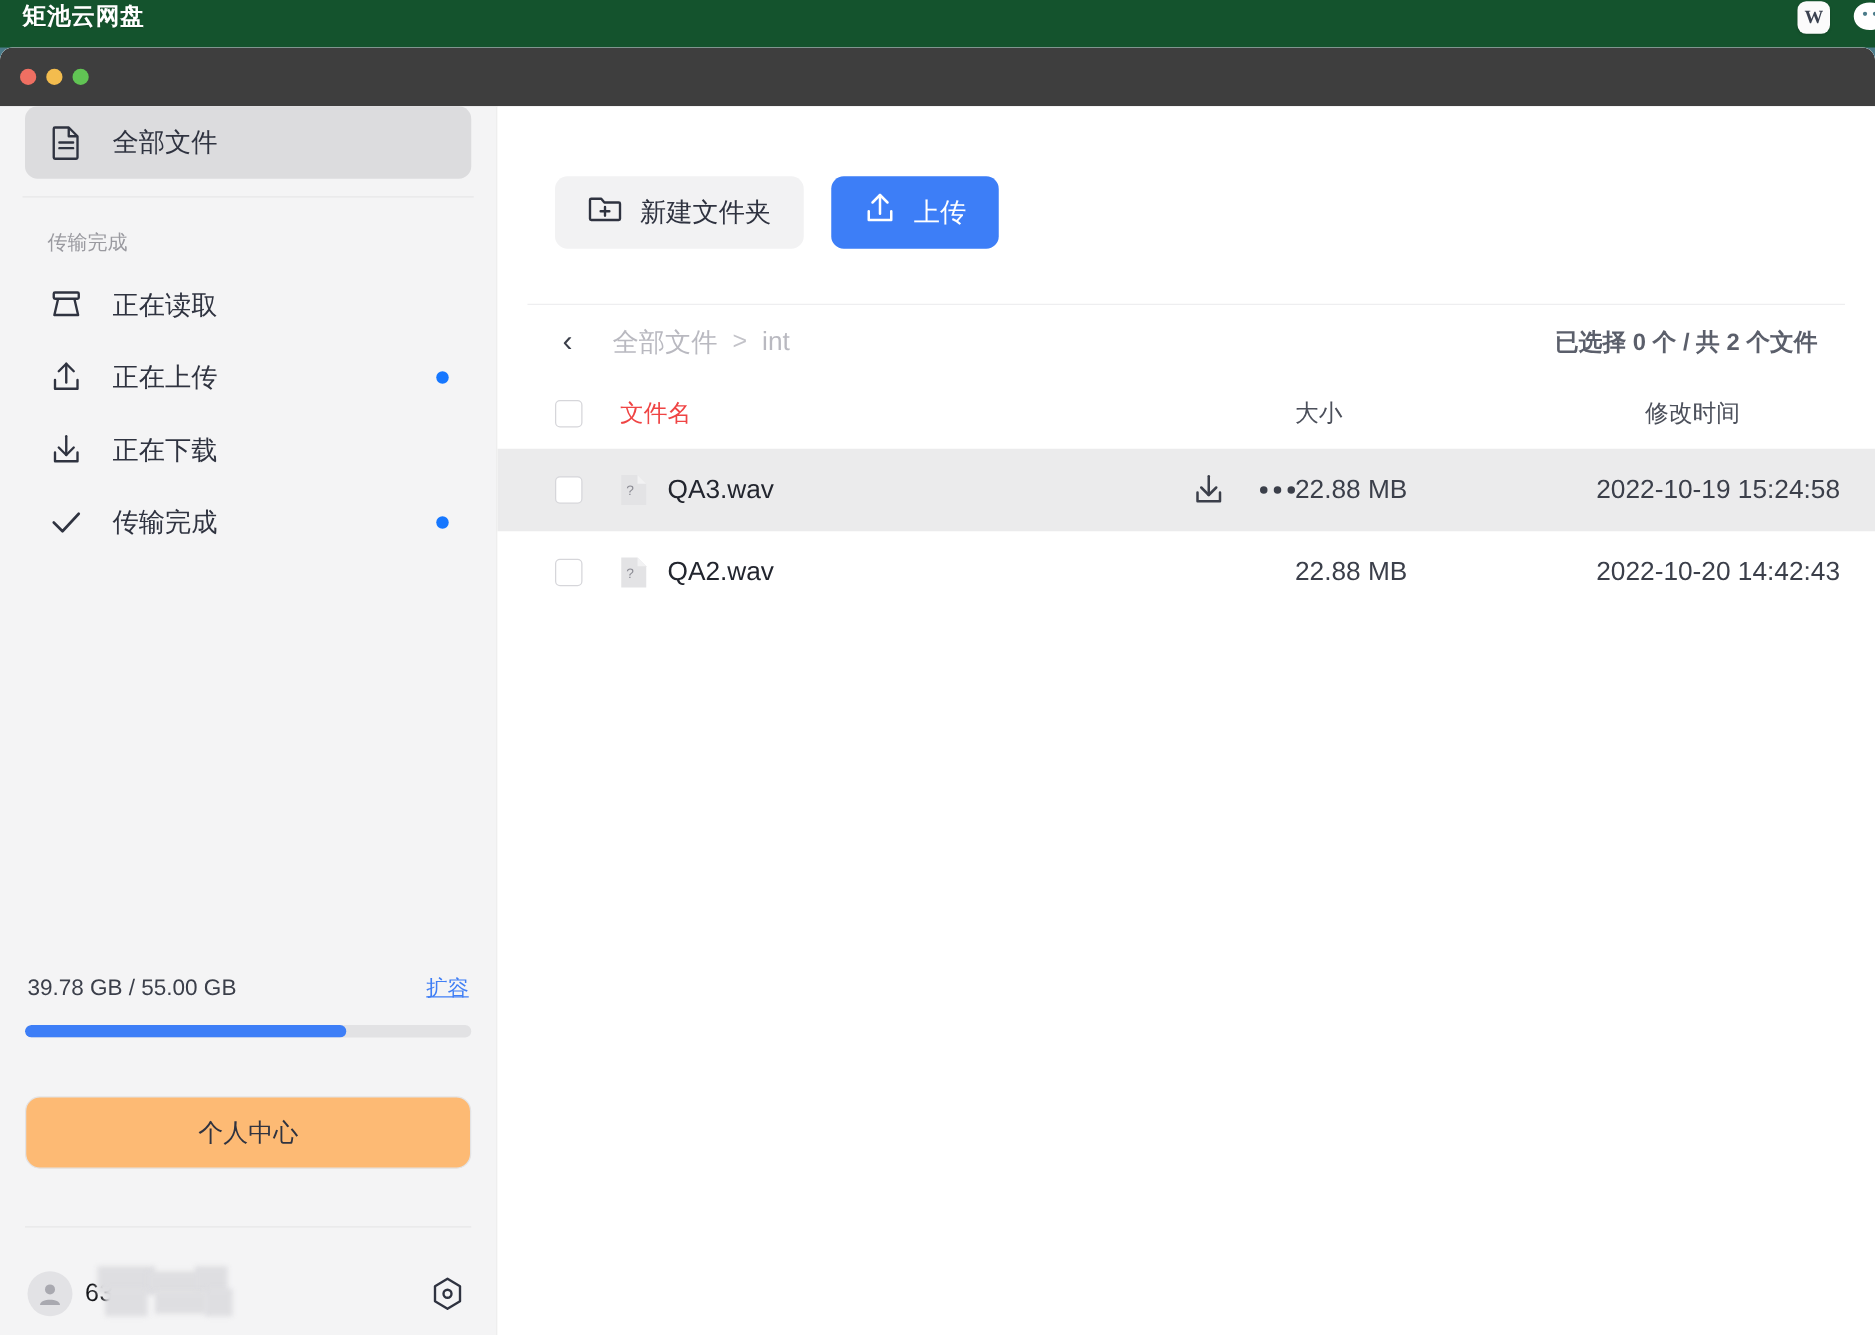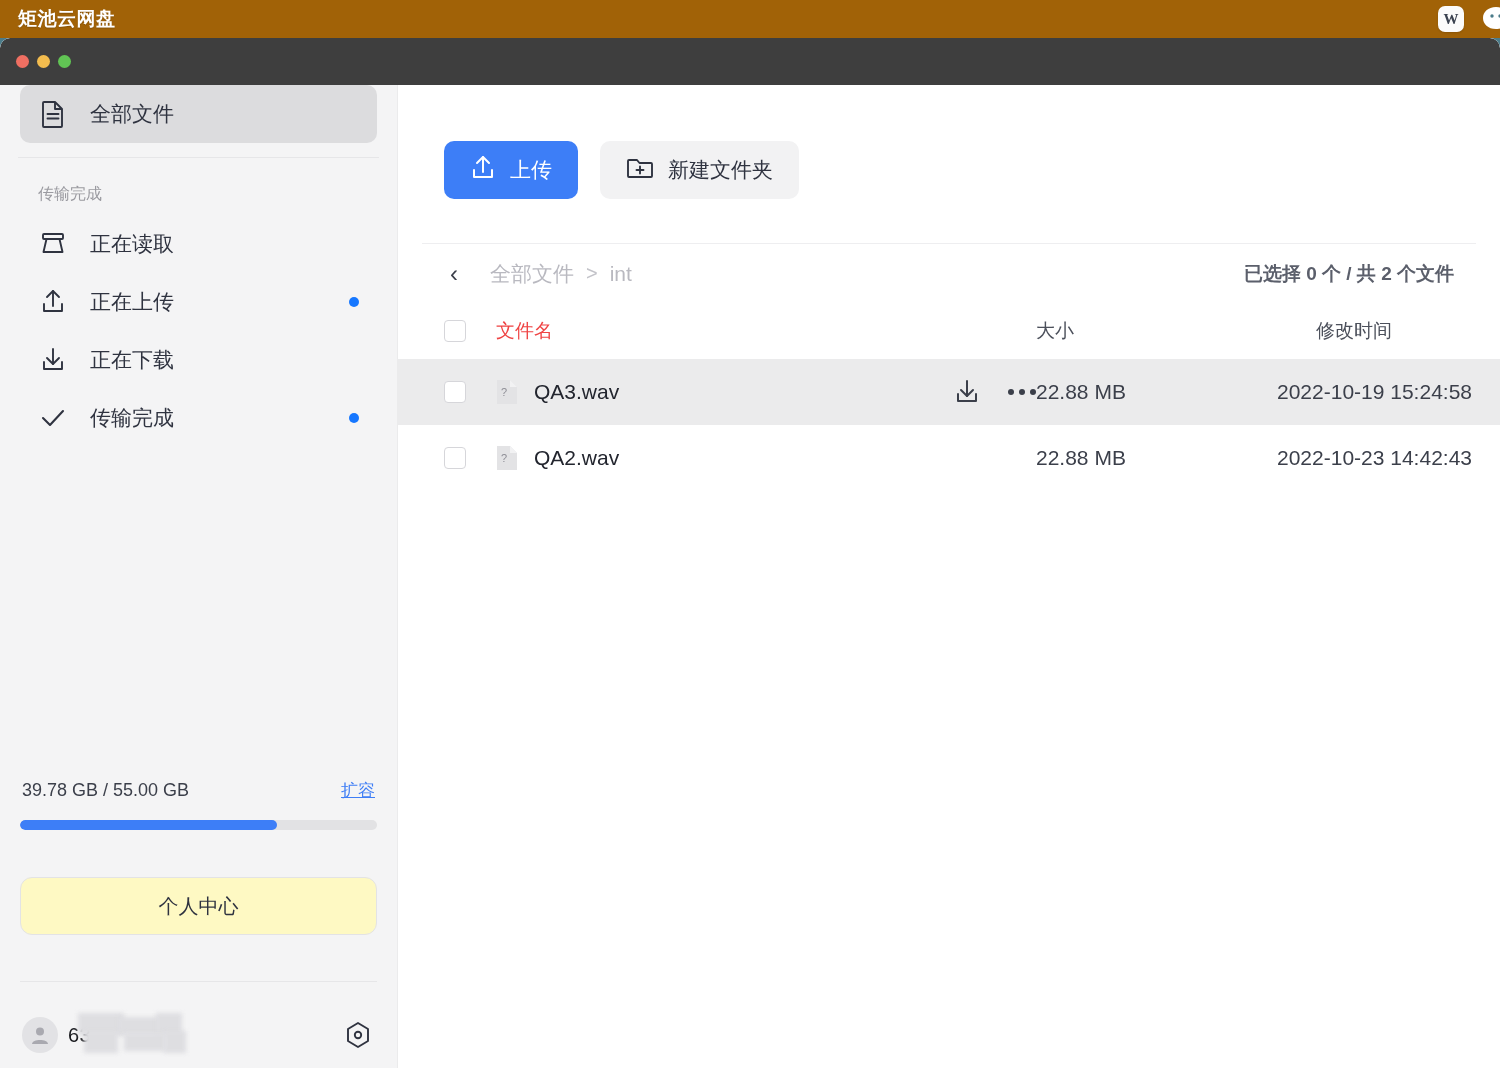--- a/index.html
+++ b/index.html
@@ -6,22 +6,22 @@
   html, body {
     width: 1500px; height: 1068px;
     font-family: "Liberation Sans", "DejaVu Sans", sans-serif;
     overflow: hidden;
   }
   body { background: #4a7b89; }
 
   
   .menubar {
     position: absolute; left: 0; top: 0; width: 1500px; height: 38px;
-    background: #a16207;
-    display: flex; align-items: center;
+    background: #14532d;
+    display: flex; align-items: flex-start;
   }
   .menubar-title {
     color: #ffffff; font-size: 19px; font-weight: bold;
     margin-left: 18px; letter-spacing: 0.5px;
     text-shadow: 0 1px 1px rgba(0,0,0,.18);
   }
   .menubar-right { margin-left: auto; display: flex; align-items: center; gap: 18px; padding-right: 0px; }
   .wps-icon {
     width: 26px; height: 26px; border-radius: 7px; background: #fbfbfb;
     display: flex; align-items: center; justify-content: center;
@@ -74,21 +74,21 @@
   .divider { height: 1px; background: #e6e6e8; margin: 14px 18px 0 18px; }
 
   .storage { margin-top: auto; padding: 0 20px; text-align: right; }
   .storage-row { display: flex; align-items: baseline; justify-content: space-between; padding: 0 2px; }
   .storage-text { font-size: 18px; color: #3b3f4a; }
   .storage-link { font-size: 17px; color: #3f7ef5; text-decoration: underline; cursor: pointer; }
   .bar-track { height: 10px; border-radius: 5px; background: #e2e2e4; margin-top: 18px; overflow: hidden; }
   .bar-fill { height: 100%; border-radius: 5px; background: #3d7ef7; }
   .center-btn {
     margin: 47px 0 0 0; height: 58px; border-radius: 12px;
-    border: 1px solid #e3e3e5; background: #fef9c3;
+    border: 1px solid #e3e3e5; background: #fdba74;
     display: flex; align-items: center; justify-content: center;
     font-size: 20px; color: #2f3340; cursor: pointer;
   }
   .user-divider { height: 1px; background: #e6e6e8; margin: 46px 20px 0 20px; }
   .user-row { display: flex; align-items: center; padding: 20px 22px 0 22px; height: 86px; }
   .avatar {
     width: 36px; height: 36px; border-radius: 50%; background: #e2e2e5;
     display: flex; align-items: center; justify-content: center; flex: 0 0 36px;
   }
   .username-wrap { position: relative; margin-left: 10px; display: flex; align-items: center; height: 36px; }
@@ -270,39 +270,39 @@
             <path d="M17 5 L27 11 V23 L17 29 L7 23 V11 Z" fill="none" stroke="#2f3340" stroke-width="1.9" stroke-linejoin="round"></path>
             <circle cx="17" cy="17" r="3.2" fill="none" stroke="#2f3340" stroke-width="1.9"></circle>
           </svg>
         </span>
       </div>
     </div>
 
     <div class="main">
 
       <div class="toolbar">
+        <button class="tbtn ghost">
+          <span>
+            <svg width="28" height="26" viewBox="0 0 28 26">
+              <path d="M3 5 h8 l2.5 3 H25 a1 1 0 0 1 1 1 v12 a1 1 0 0 1 -1 1 H3 a1 1 0 0 1 -1 -1 V6 a1 1 0 0 1 1 -1 Z" fill="none" stroke="#2f3340" stroke-width="1.9" stroke-linejoin="round"></path>
+              <path d="M14 11.5 v7 M10.5 15 h7" stroke="#2f3340" stroke-width="1.9" stroke-linecap="round"></path>
+            </svg>
+          </span>
+          <span>新建文件夹</span>
+        </button>
+
         <button class="tbtn primary">
           <span>
             <svg width="26" height="28" viewBox="0 0 26 28">
               <path d="M13 3 L13 18" stroke="#ffffff" stroke-width="2" stroke-linecap="round"></path>
               <path d="M7 9 L13 3 L19 9" fill="none" stroke="#ffffff" stroke-width="2" stroke-linecap="round" stroke-linejoin="round"></path>
               <path d="M4 16 V23 h18 V16" fill="none" stroke="#ffffff" stroke-width="2" stroke-linecap="round" stroke-linejoin="round"></path>
             </svg>
           </span>
           <span>上传</span>
-        </button>
-
-        <button class="tbtn ghost">
-          <span>
-            <svg width="28" height="26" viewBox="0 0 28 26">
-              <path d="M3 5 h8 l2.5 3 H25 a1 1 0 0 1 1 1 v12 a1 1 0 0 1 -1 1 H3 a1 1 0 0 1 -1 -1 V6 a1 1 0 0 1 1 -1 Z" fill="none" stroke="#2f3340" stroke-width="1.9" stroke-linejoin="round"></path>
-              <path d="M14 11.5 v7 M10.5 15 h7" stroke="#2f3340" stroke-width="1.9" stroke-linecap="round"></path>
-            </svg>
-          </span>
-          <span>新建文件夹</span>
         </button>
 
       </div>
 
       <div class="crumbbar">
         <span class="crumb-back">‹</span>
         <span class="crumb-list">
           <span class="crumb">全部文件</span>
           <span class="crumb-sep">&gt;</span>
           <span class="crumb">int</span>
@@ -353,18 +353,18 @@
           <span class="file-icon">
             <svg width="22" height="26" viewBox="0 0 22 26">
               <path d="M1 1 h13 l7 7 v17 H1 Z" fill="#e3e3e5"></path>
               <path d="M14 1 v7 h7 Z" fill="#f2f2f3"></path>
               <text x="8" y="17" font-size="11" fill="#8e8e96" font-family="Liberation Sans, sans-serif" text-anchor="middle">?</text>
             </svg>
           </span>
           <span class="fname">QA2.wav</span>
         </span>
         <span class="fsize">22.88 MB</span>
-        <span class="ftime">2022-10-23 14:42:43</span>
+        <span class="ftime">2022-10-20 14:42:43</span>
       </div>
 
     </div>
   </div>
 </div>
 
 </body></html>

